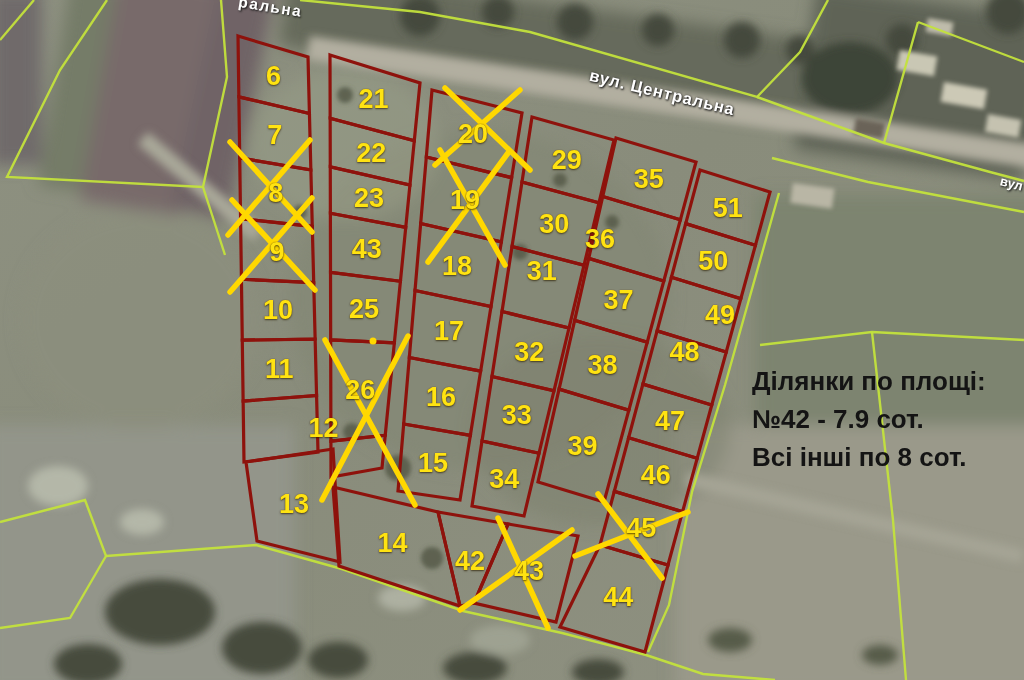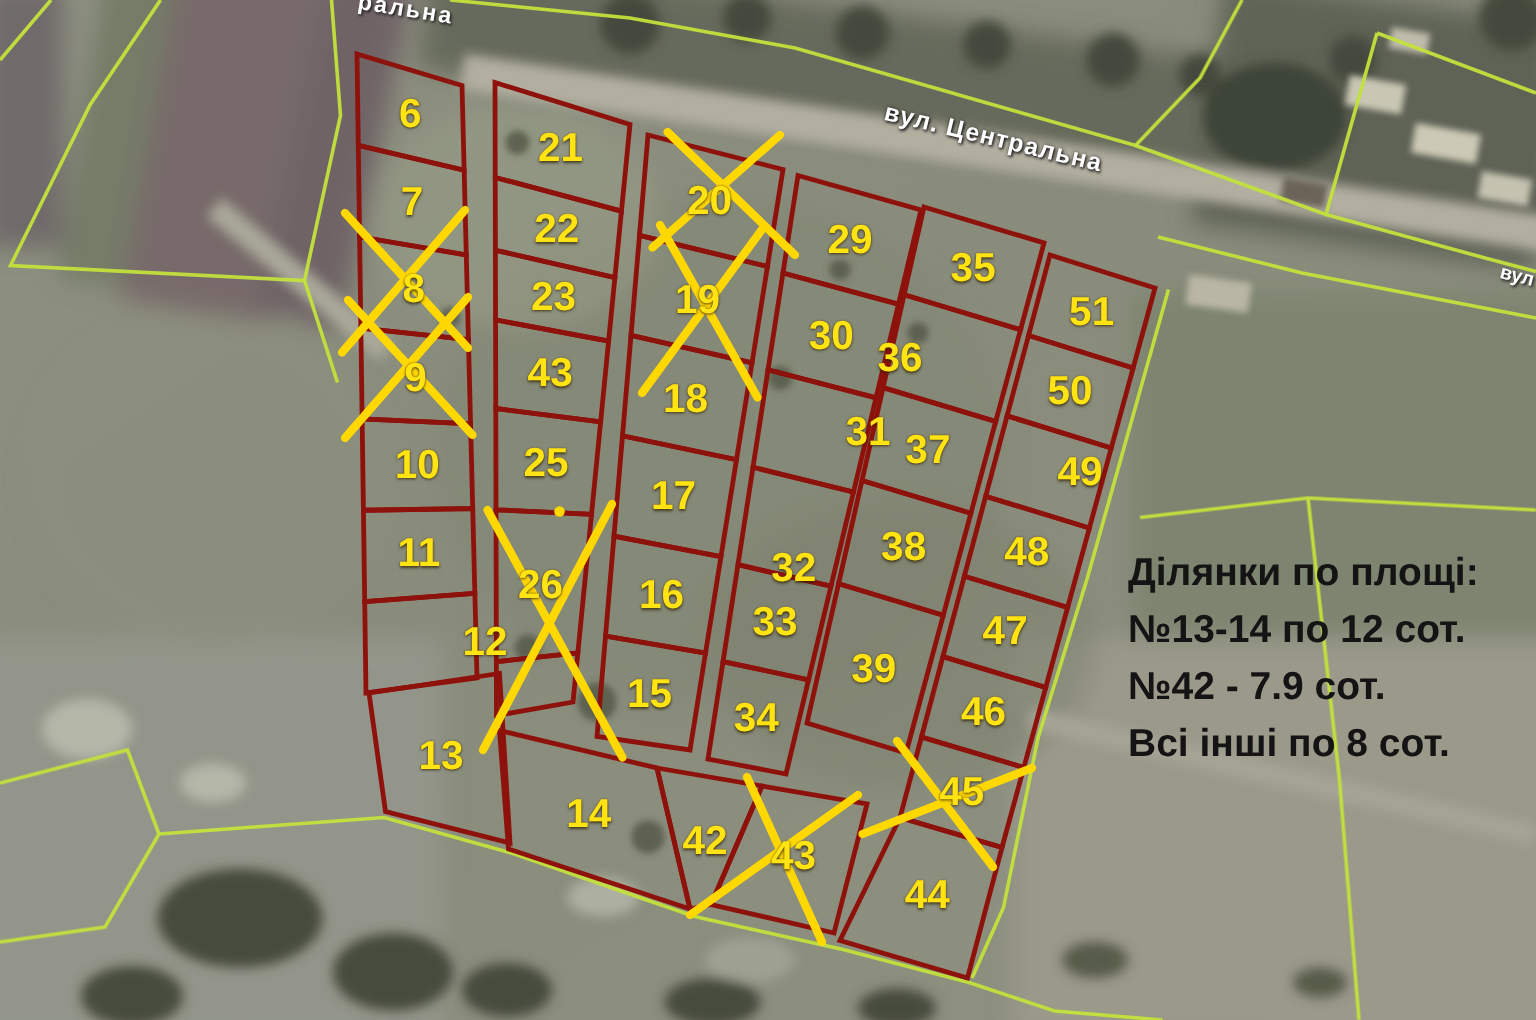--- a/index.html
+++ b/index.html
@@ -206,21 +206,20 @@
       </g>
   </svg>
 
   <div class="labels">
     <div class="street-label-partial-top">ральна</div>
     <div class="street-label">вул. Центральна</div>
     <div class="street-label-partial-right">вул</div>
 
     <div class="info-panel">
       <div>Ділянки по площі:</div>
-      <div>№13-14 по 12 сот.</div>
       <div>№42 - 7.9 сот.</div>
       <div>Всі інші по 8 сот.</div>
     </div>
   <div class="pnum" style="left: 273.572px; top: 75.8507px;">6</div>
       <div class="pnum" style="left: 274.716px; top: 134.552px;">7</div>
       <div class="pnum" style="left: 275.86px; top: 193.254px;">8</div>
       <div class="pnum" style="left: 277px; top: 251.75px;">9</div>
       <div class="pnum" style="left: 278.14px; top: 310.246px;">10</div>
       <div class="pnum" style="left: 279.284px; top: 368.948px;">11</div>
       <div class="pnum" style="left: 280.428px; top: 427.649px; margin-left: 43px;">12</div>
@@ -231,33 +230,33 @@
       <div class="pnum" style="left: 363.993px; top: 309.082px;">25</div>
       <div class="pnum" style="left: 360.293px; top: 389.783px;">26</div>
       <div class="pnum" style="left: 472.992px; top: 134.399px;">20</div>
       <div class="pnum" style="left: 465px; top: 200px;">19</div>
       <div class="pnum" style="left: 457.008px; top: 265.601px;">18</div>
       <div class="pnum" style="left: 448.992px; top: 331.399px;">17</div>
       <div class="pnum" style="left: 441px; top: 397px;">16</div>
       <div class="pnum" style="left: 433.008px; top: 462.601px;">15</div>
       <div class="pnum" style="left: 566.737px; top: 160.439px;">29</div>
       <div class="pnum" style="left: 554.25px; top: 224.125px;">30</div>
-      <div class="pnum" style="left: 541.763px; top: 288px; margin-left: 37px;">31</div>
-      <div class="pnum" style="left: 529.237px; top: 351.689px; margin-top: 27px;">32</div>
+      <div class="pnum" style="left: 541.763px; top: 271px;">31</div>
+      <div class="pnum" style="left: 529.237px; top: 351.689px;">32</div>
       <div class="pnum" style="left: 516.75px; top: 415.375px;">33</div>
       <div class="pnum" style="left: 504.262px; top: 479.061px;">34</div>
       <div class="pnum" style="left: 648.775px; top: 179.07px;">35</div>
       <div class="pnum" style="left: 600px; top: 238.92px; text-align: right;">36</div>
       <div class="pnum" style="left: 618.6px; top: 300.48px;">37</div>
       <div class="pnum" style="left: 602.45px; top: 365.46px;">38</div>
       <div class="pnum" style="left: 582.475px; top: 445.83px;">39</div>
       <div class="pnum" style="left: 727.778px; top: 207.741px;">51</div>
       <div class="pnum" style="left: 713.336px; top: 261.223px;">50</div>
       <div class="pnum" style="left: 720px; top: 314.705px;">49</div>
-      <div class="pnum" style="left: 684.5px; top: 368px;">48</div>
+      <div class="pnum" style="left: 684.5px; top: 352px;">48</div>
       <div class="pnum" style="left: 670.107px; top: 421.295px;">47</div>
       <div class="pnum" style="left: 655.664px; top: 474.777px;">46</div>
       <div class="pnum" style="left: 641.221px; top: 528.259px;">45</div>
       <div class="pnum" style="left: 294px; top: 503.5px;">13</div>
       <div class="pnum" style="left: 392.5px; top: 542.75px;">14</div>
       <div class="pnum" style="left: 470px; top: 561.25px;">42</div>
       <div class="pnum" style="left: 529px; top: 571.25px;">43</div>
       <div class="pnum" style="left: 618.25px; top: 597.25px;">44</div>
     </div>
 </div>

